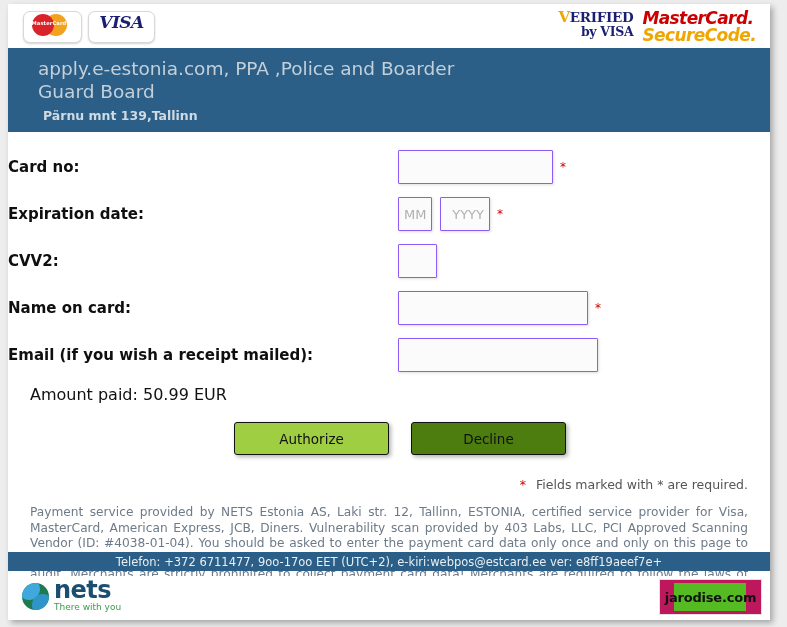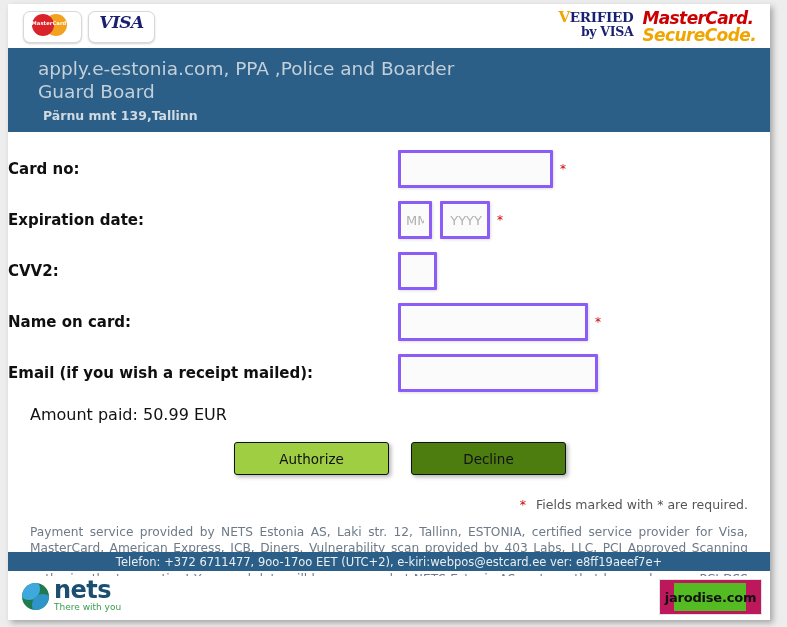--- a/index.html
+++ b/index.html
@@ -132,21 +132,21 @@
     width: 390px;
     text-align: left;
     padding-right: 10px;
     font-size: 15px;
     font-weight: bold;
     color: #0f0f0f;
     box-sizing: border-box;
   }
   .fieldwrap { display: flex; align-items: center; }
   input.fld {
-    border: 3px solid #8b5cf6;
+    border: 1px solid #8b5cf6;
     background: #fbfbfb;
     box-shadow: 1px 1px 3px rgba(0,0,0,0.13);
     height: 21px;
     font-size: 13px;
     padding: 16px 5px;
     box-sizing: border-box;
     font-family: "DejaVu Sans", sans-serif;
     color: #333;
     border-radius: 1px;
   }

